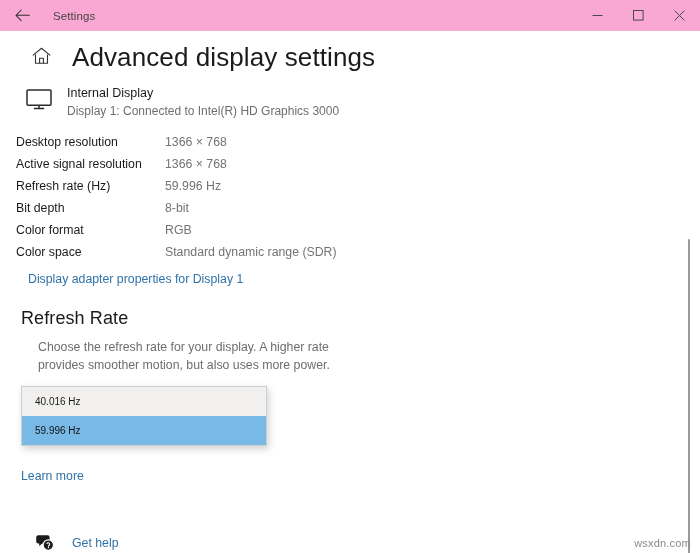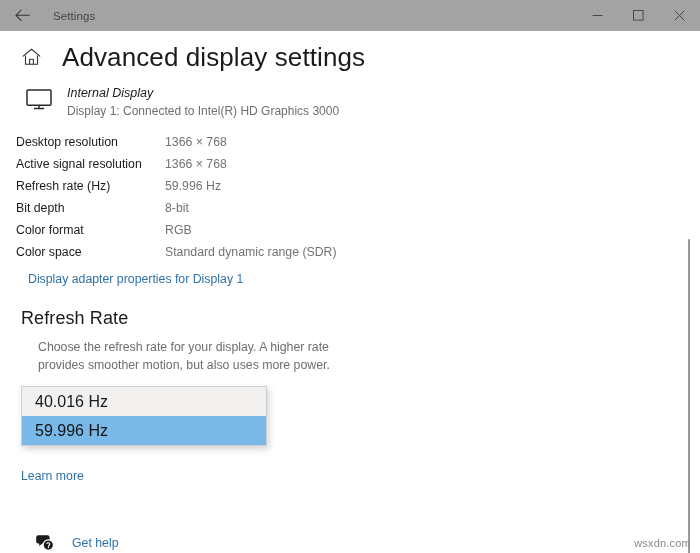--- a/index.html
+++ b/index.html
@@ -17,21 +17,21 @@
     position: relative;
     -webkit-font-smoothing: antialiased;
   }
 
   
   .titlebar {
     position: absolute;
     top: 0; left: 0;
     width: 700px;
     height: 31px;
-    background: #a3a3a3;
+    background: #f9a8d4;
     display: flex;
     align-items: center;
   }
 
   .back-btn {
     width: 44px;
     height: 31px;
     display: flex;
     align-items: center;
     justify-content: center;
@@ -65,22 +65,22 @@
   
   .content {
     position: absolute;
     top: 31px; left: 0;
     width: 700px;
     height: 522px;
   }
 
   .page-head {
     display: flex;
-    align-items: center;
-    padding-left: 18px;
+    align-items: flex-start;
+    padding-left: 28px;
     padding-top: 12px;
   }
   .home-icon {
     width: 26px;
     height: 26px;
     display: flex;
     align-items: center;
     justify-content: center;
     cursor: pointer;
     flex: none;
@@ -108,21 +108,20 @@
     display: flex;
     align-items: center;
     justify-content: center;
     margin-top: 2px;
   }
   .display-text { margin-left: 13px; }
   .display-name {
     font-size: 12.5px;
     color: #1b1b1b;
     line-height: 1.35;
-    font-style: italic;
   }
   .display-sub {
     font-size: 12px;
     color: #6e6e6e;
     line-height: 1.5;
     margin-top: 1px;
   }
 
   
   .spec-table {
@@ -188,21 +187,21 @@
     border: 1px solid #cfcfcf;
     box-shadow: 2px 3px 7px rgba(0,0,0,0.18);
     width: 246px;
     padding: 0;
   }
   .dd-item {
     height: 29px;
     display: flex;
     align-items: center;
     padding-left: 13px;
-    font-size: 16px;
+    font-size: 10px;
     color: #1b1b1b;
     cursor: pointer;
   }
   .dd-item.selected {
     background: #78b9e7;
     color: #131313;
   }
 
   .learn-more-wrap {
     padding-left: 21px;

